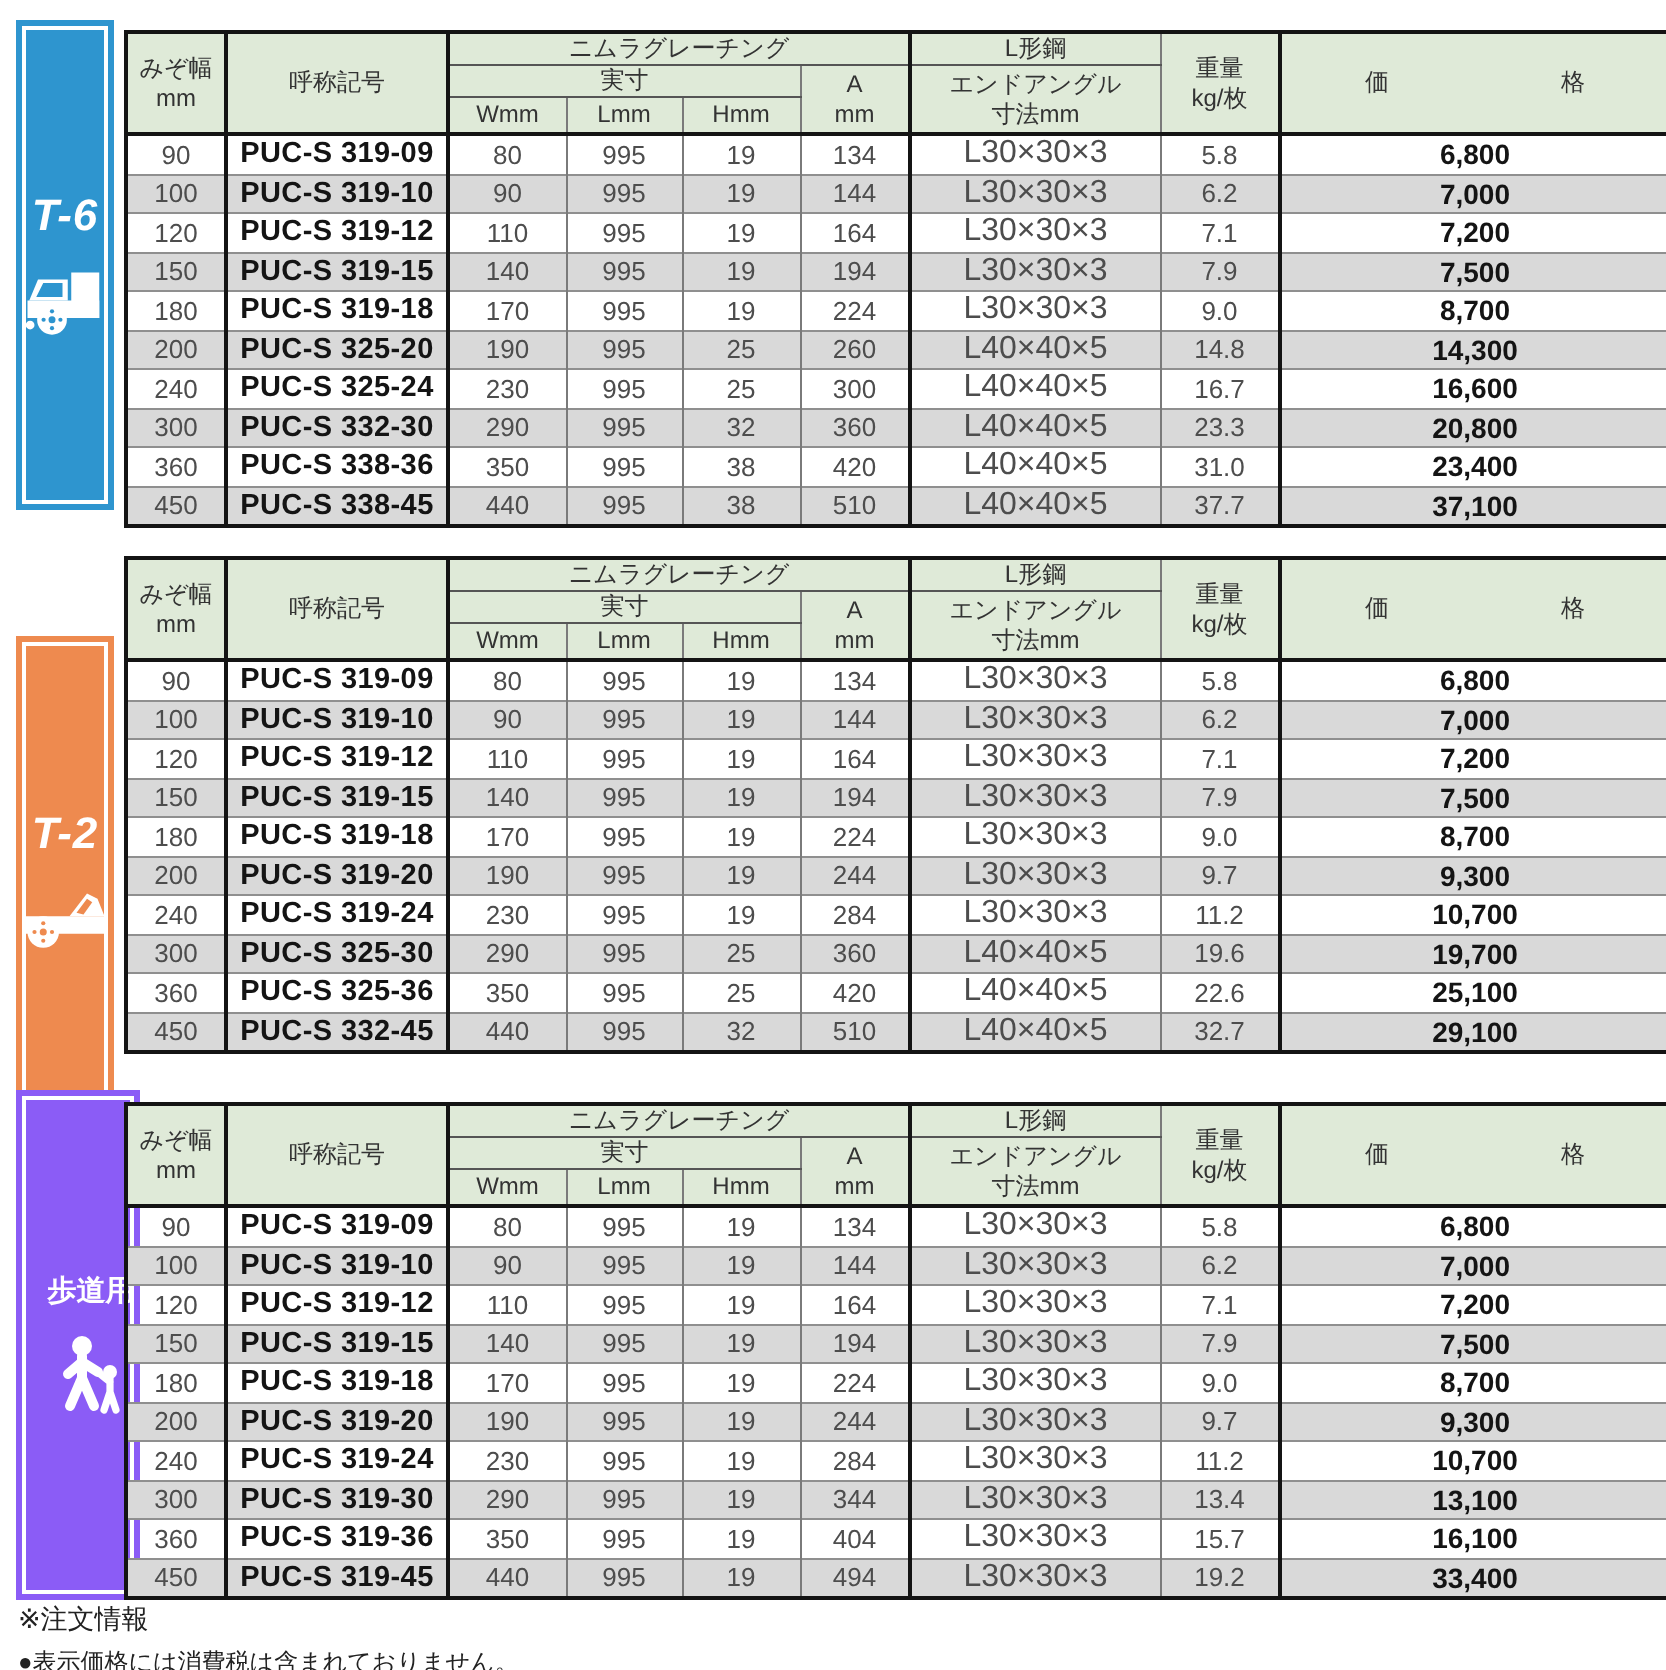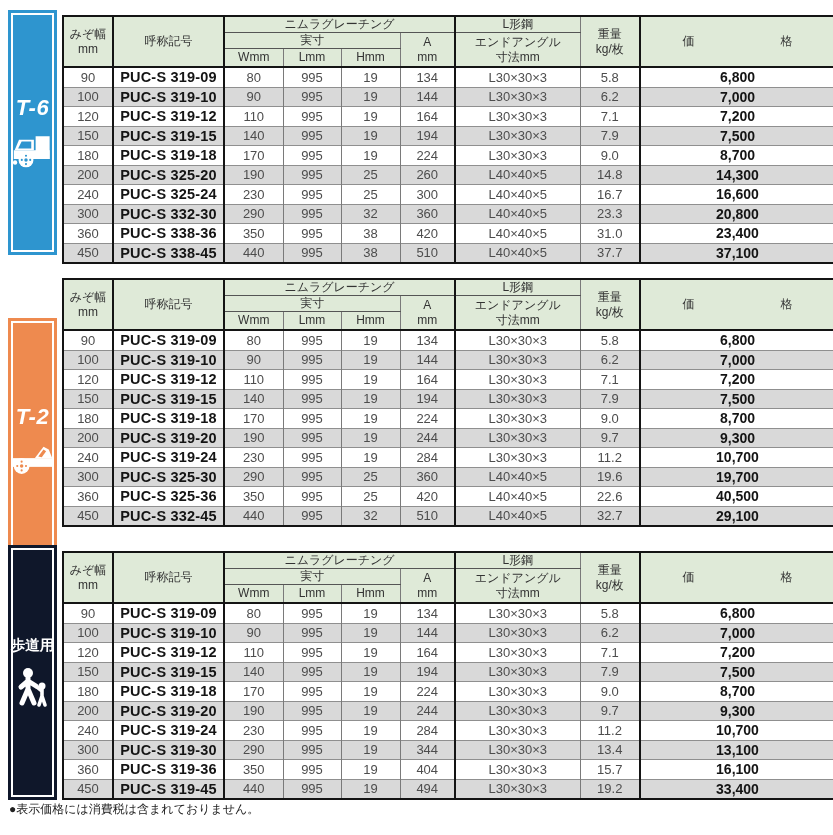--- a/index.html
+++ b/index.html
@@ -52,21 +52,21 @@
 
   td {
     text-align:center; height:18.5px; padding:0;
     border-top:1px solid #8f8f8f;
     font-size:13px; color:#4d4d4d; vertical-align:middle;
   }
   tbody tr:first-child td { border-top:2px solid #141414; }
   tbody tr:nth-child(even) td { background:#d9d9d9; }
   td.code  { font-weight:bold; color:#141414; font-size:14.5px; letter-spacing:0.2px; }
   td.price { font-weight:bold; color:#141414; font-size:14px; }
-  td.angle { font-size:13px; }
+  td.angle { font-size:16px; }
 
   
   .notes { position:absolute; left:9px; top:801px; }
   .note-title { font-size:13.5px; color:#222; margin:0 0 4px 0; }
   .note-body  { font-size:12px;   color:#222; margin:0; }
 </style>
 </head>
 <body>
 
 <div class="tab" id="tab0" style="background: rgb(46, 149, 207); --tab-color: #2e95cf;">
@@ -100,21 +100,21 @@
       <circle cx="11" cy="27" r="9" fill="#fff"></circle>
       <circle cx="11" cy="27" r="2" fill="var(--tab-color,#ee8a4f)"></circle>
       <circle cx="11" cy="22" r="1.2" fill="var(--tab-color,#ee8a4f)"></circle>
       <circle cx="11" cy="32" r="1.2" fill="var(--tab-color,#ee8a4f)"></circle>
       <circle cx="6" cy="27" r="1.2" fill="var(--tab-color,#ee8a4f)"></circle>
       <circle cx="16" cy="27" r="1.2" fill="var(--tab-color,#ee8a4f)"></circle>
     </svg>
   </div>
 </div>
 
-<div class="tab tab-cjk" id="tab2" style="background: #0f172a; --tab-color: #11793b;">
+<div class="tab tab-cjk" id="tab2" style="background: #8b5cf6; padding-left: 13px; --tab-color: #11793b;">
   <div class="tab-inner-border"></div>
   <div class="tab-label">歩道用</div>
   <div class="tab-icon">
     <svg width="38" height="42" viewBox="0 0 38 42">
       <circle cx="14" cy="6" r="5" fill="#fff"></circle>
       <path d="M14 11 L14 22 M14 14 L7 20 M14 14 L22 19 M14 22 L8 36 M14 22 L20 36" stroke="#fff" stroke-width="5" stroke-linecap="round" fill="none"></path>
       <circle cx="28" cy="19" r="3.5" fill="#fff"></circle>
       <path d="M28 22 L28 29 M28 24 L23 20 M28 29 L25 38 M28 29 L31 38" stroke="#fff" stroke-width="3.6" stroke-linecap="round" fill="none"></path>
     </svg>
   </div>
@@ -410,21 +410,21 @@
         </tr>
         <tr>
           <td class="br2">360</td>
           <td class="code br2">PUC-S 325-36</td>
           <td class="br1">350</td>
           <td class="br1">995</td>
           <td class="br1">25</td>
           <td class="br2">420</td>
           <td class="angle br1">L40×40×5</td>
           <td class="br2">22.6</td>
-          <td class="price">40,500</td>
+          <td class="price">25,100</td>
         </tr>
         <tr>
           <td class="br2">450</td>
           <td class="code br2">PUC-S 332-45</td>
           <td class="br1">440</td>
           <td class="br1">995</td>
           <td class="br1">32</td>
           <td class="br2">510</td>
           <td class="angle br1">L40×40×5</td>
           <td class="br2">32.7</td>
@@ -585,14 +585,15 @@
           <td class="br2">494</td>
           <td class="angle br1">L30×30×3</td>
           <td class="br2">19.2</td>
           <td class="price">33,400</td>
         </tr>
       </tbody>
   </table>
 </div>
 
 <div class="notes">
+  <p class="note-title">※注文情報</p>
   <p class="note-body">●表示価格には消費税は含まれておりません。</p>
 </div>
 
 </body></html>

